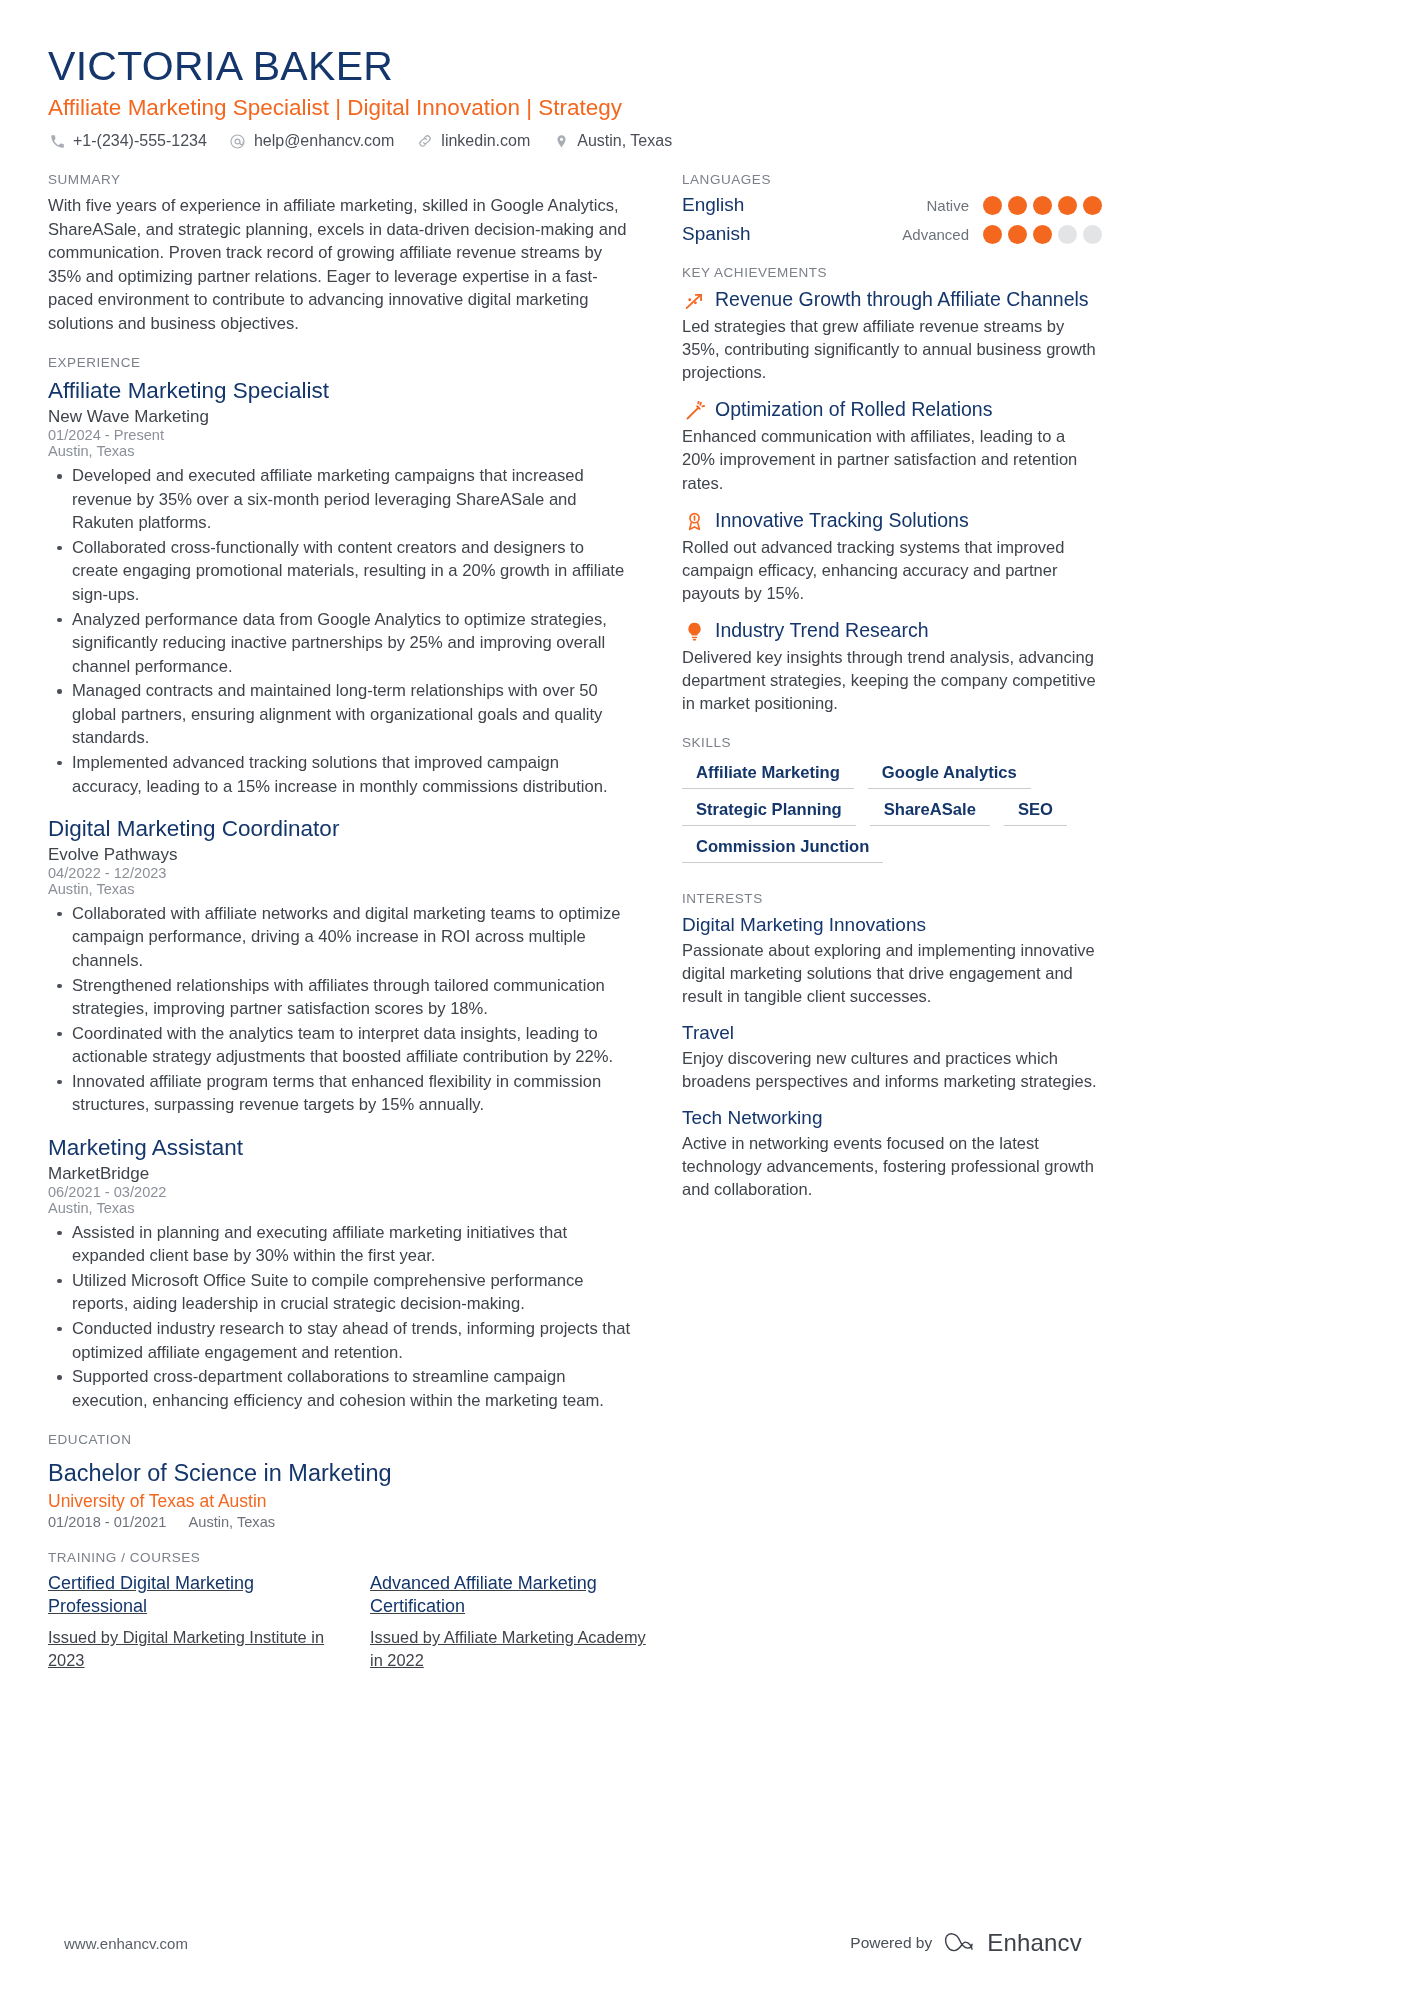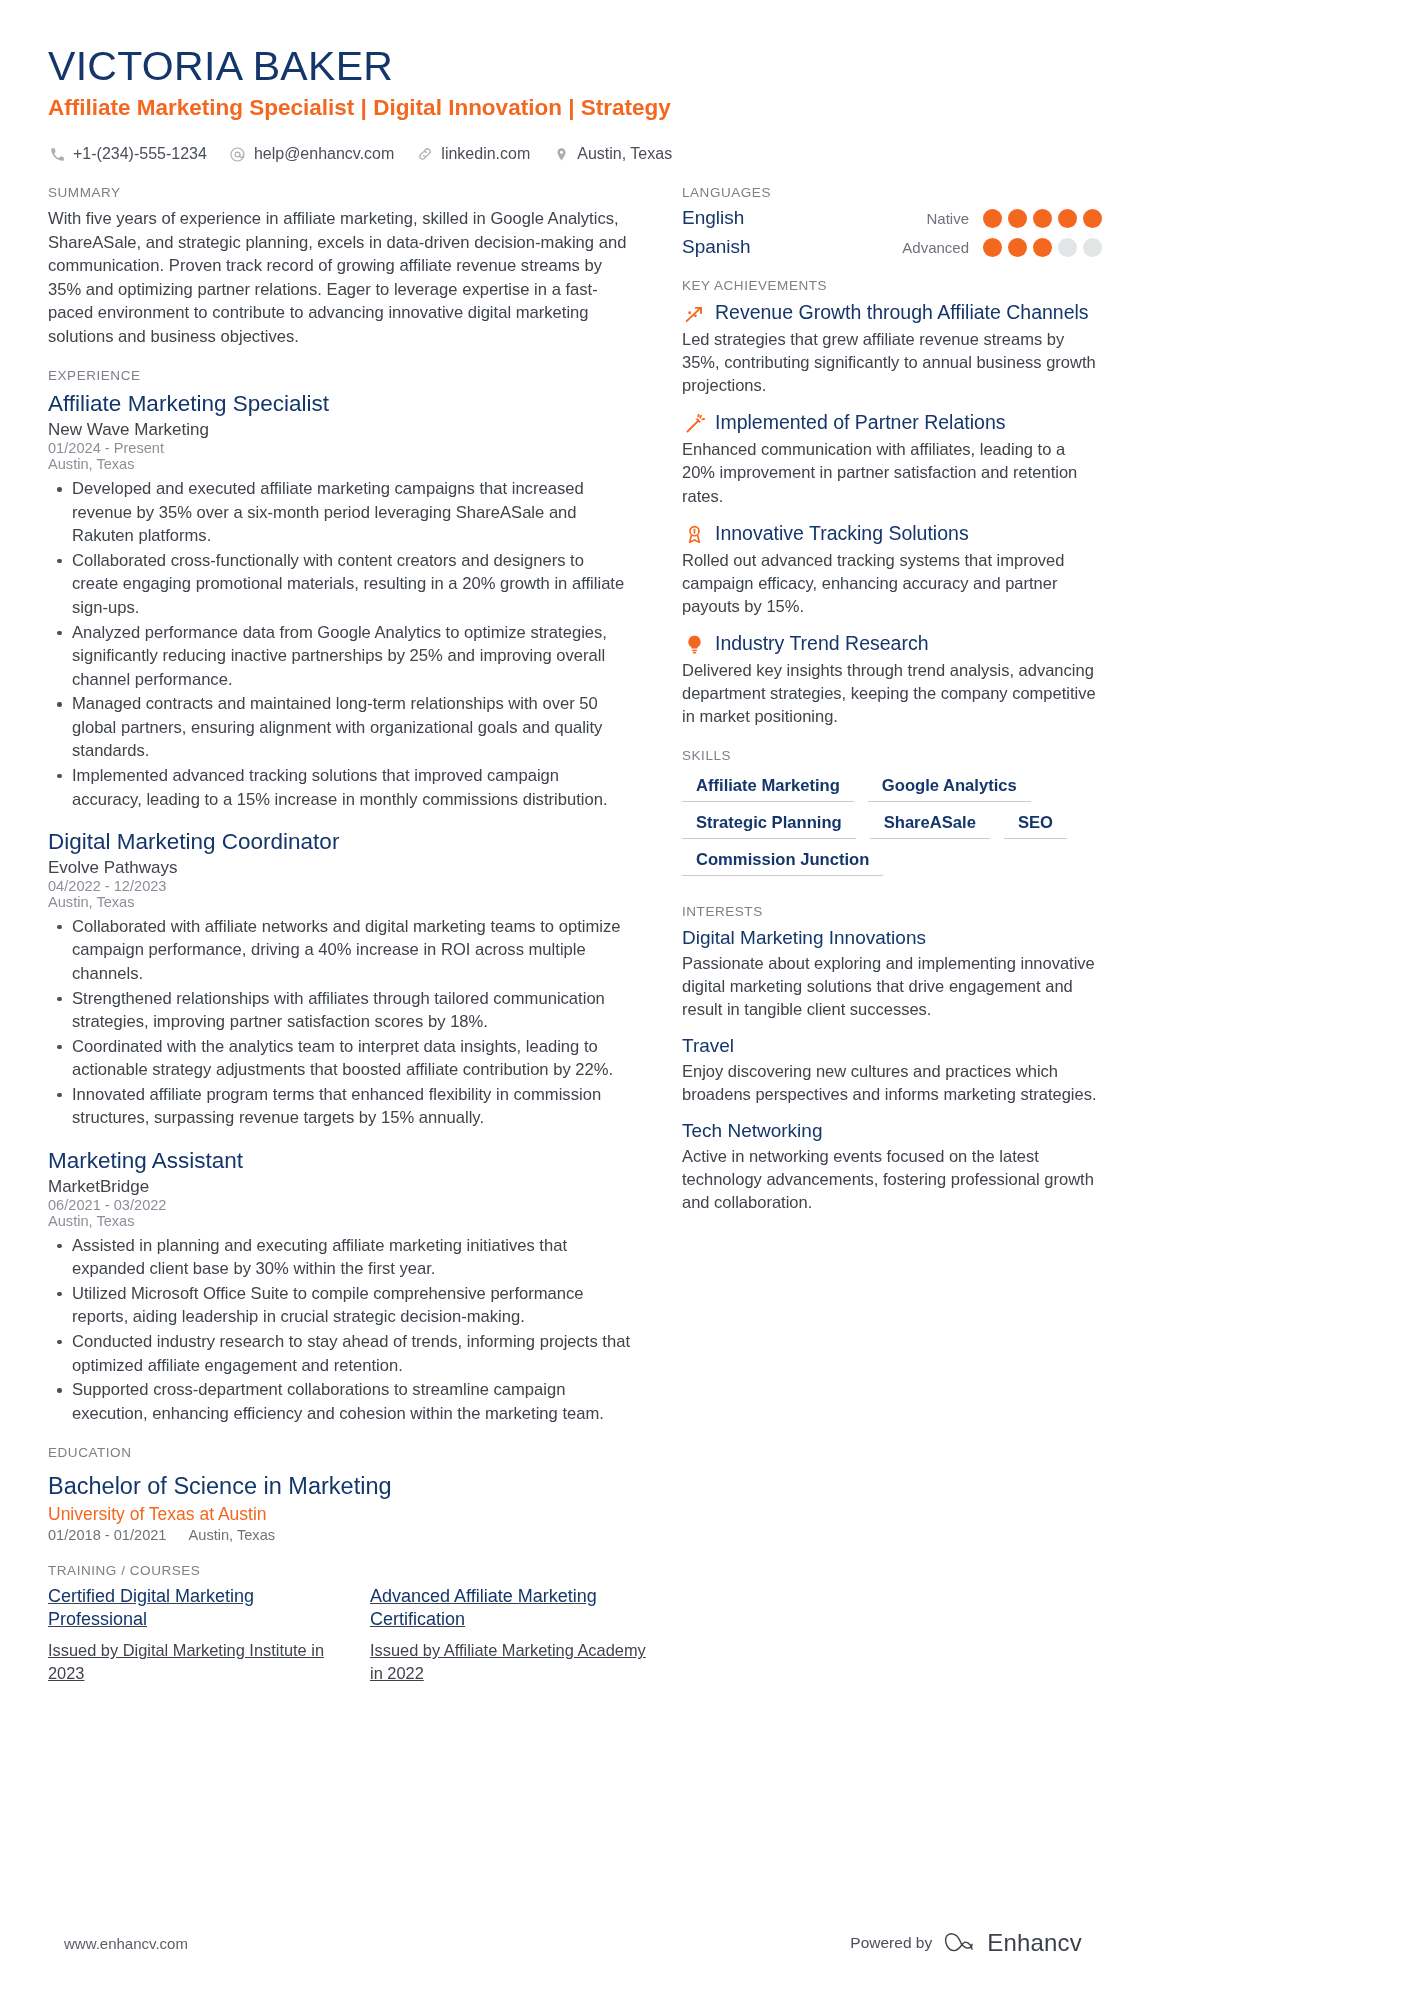--- a/index.html
+++ b/index.html
@@ -23,23 +23,23 @@
     font-size: 41px;
     font-weight: 400;
     letter-spacing: 0.3px;
     color: #14366b;
     line-height: 1.12;
     margin-bottom: 4px;
   }
   .headline {
     font-size: 22.5px;
     color: #f4671f;
-    font-weight: 700;
+    font-weight: 400;
     line-height: 1.25;
-    margin-bottom: 23px;
+    margin-bottom: 10px;
   }
   .contact-row {
     display: flex;
     align-items: center;
     flex-wrap: wrap;
     gap: 0;
     font-size: 16px;
     color: #4a4f57;
   }
   .contact-item {
@@ -462,21 +462,21 @@
 
         <div class="ach">
           <div class="ach-head">
             <span class="ach-icon">
               <svg width="21" height="21" viewBox="0 0 24 24" fill="none" stroke="currentColor" stroke-width="2.1" stroke-linecap="round">
                   <path d="M4 20 16.5 7.5"></path>
                   <path d="M15 6 18 9"></path>
                   <path d="M18.5 4.2 19.4 2M21 6.2l2.1-.6M16.2 2.6l.5-1.6"></path>
                 </svg>
             </span>
-            <span class="ach-title">Implemented of Partner Relations</span>
+            <span class="ach-title">Optimization of Rolled Relations</span>
           </div>
           <div class="ach-desc">Enhanced communication with affiliates, leading to a 20% improvement in partner satisfaction and retention rates.</div>
         </div>
 
         <div class="ach">
           <div class="ach-head">
             <span class="ach-icon">
               <svg width="21" height="21" viewBox="0 0 24 24" fill="none" stroke="currentColor" stroke-width="1.9">
                   <circle cx="12" cy="8.2" r="5.2"></circle>
                   <path d="M8.4 13 6.4 21l5.6-2.8L17.6 21l-2-8" stroke-linejoin="round"></path>

